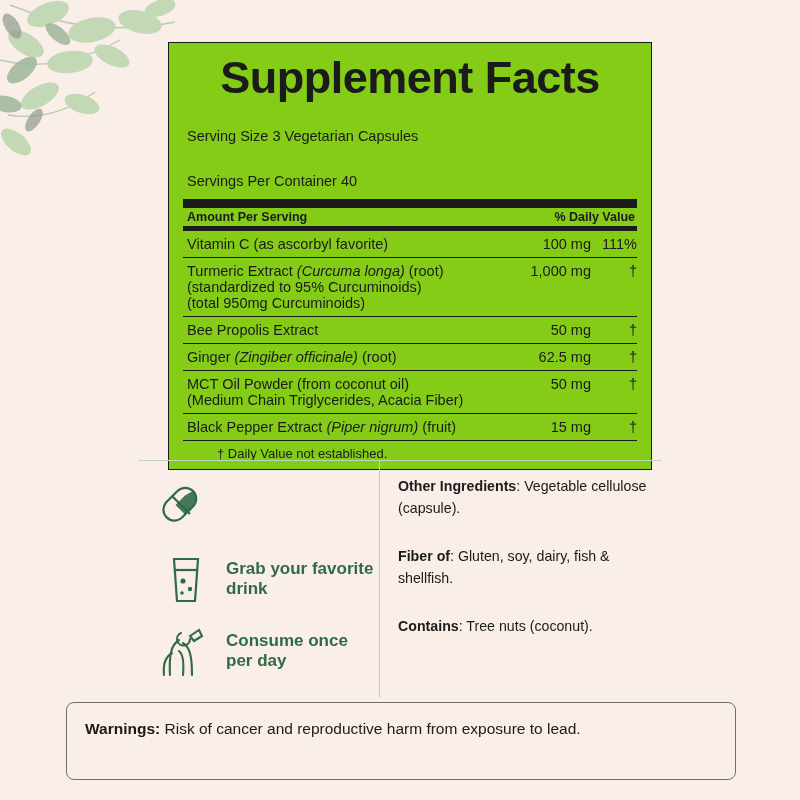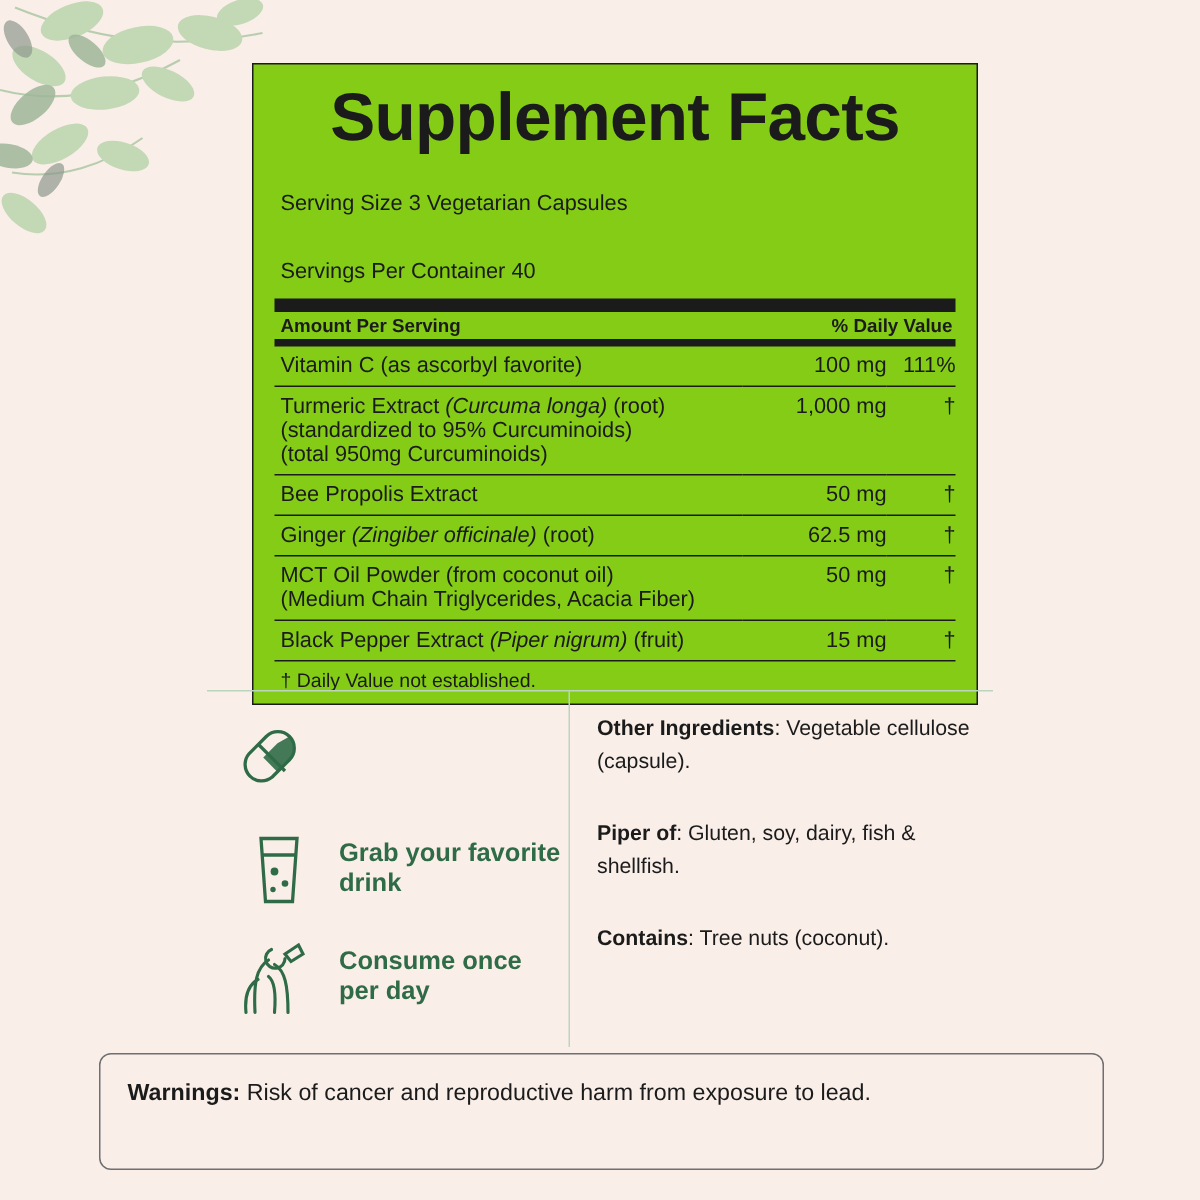--- a/index.html
+++ b/index.html
@@ -88,20 +88,21 @@
     text-align: right;
     white-space: nowrap;
     width: 46px;
     padding-right: 4px;
   }
   .sub { display: block; }
   em { font-style: italic; }
   .footnote {
     font-size: 13px;
     padding: 5px 0 0 4px;
+    margin-left: 30px;
   }
 
   
   .mid {
     position: absolute;
     left: 138px;
     top: 460px;
     width: 524px;
     height: 238px;
     border-top: 1px solid #bcd5bf;
@@ -286,21 +287,21 @@
       <div class="step-text">Consume once per day</div>
     </div>
 
   </div>
 
   <div class="mid-right">
     <div class="ing-block">
       <b>Other Ingredients</b><span>: Vegetable cellulose (capsule).</span>
     </div>
     <div class="ing-block">
-      <b>Piper of</b><span>: Gluten, soy, dairy, fish &amp; shellfish.</span>
+      <b>Fiber of</b><span>: Gluten, soy, dairy, fish &amp; shellfish.</span>
     </div>
     <div class="ing-block">
       <b>Contains</b><span>: Tree nuts (coconut).</span>
     </div>
   </div>
 </div>
 
 <div class="warn">
   <div>
     <b>Warnings:</b><span> Risk of cancer and reproductive harm from exposure to lead.</span>

